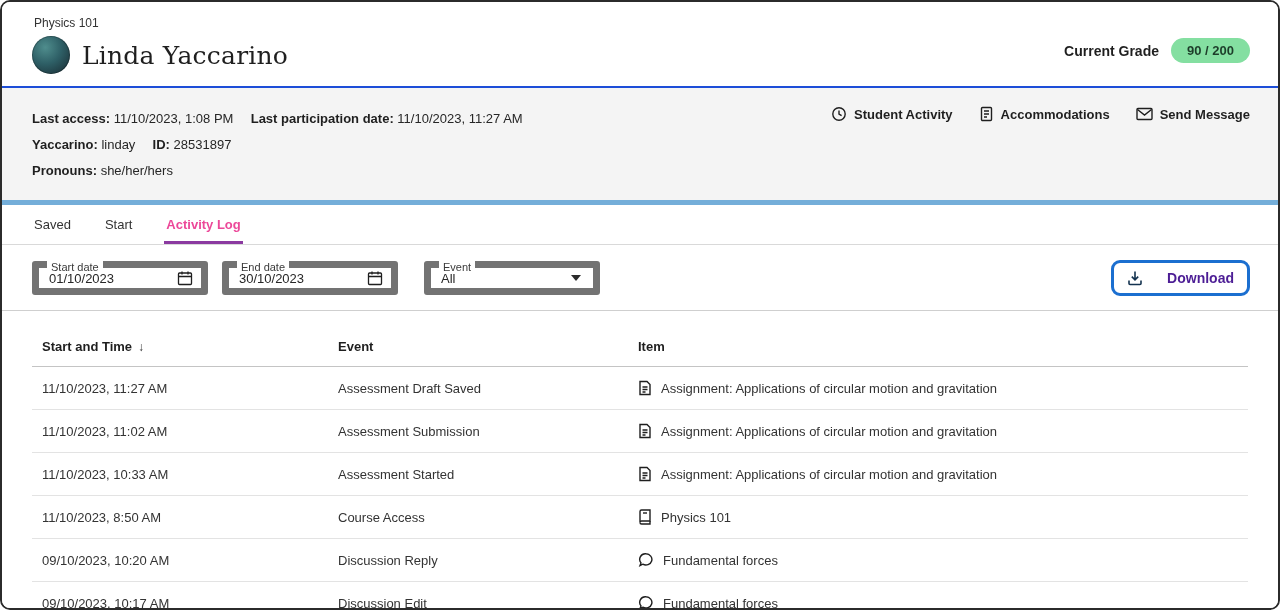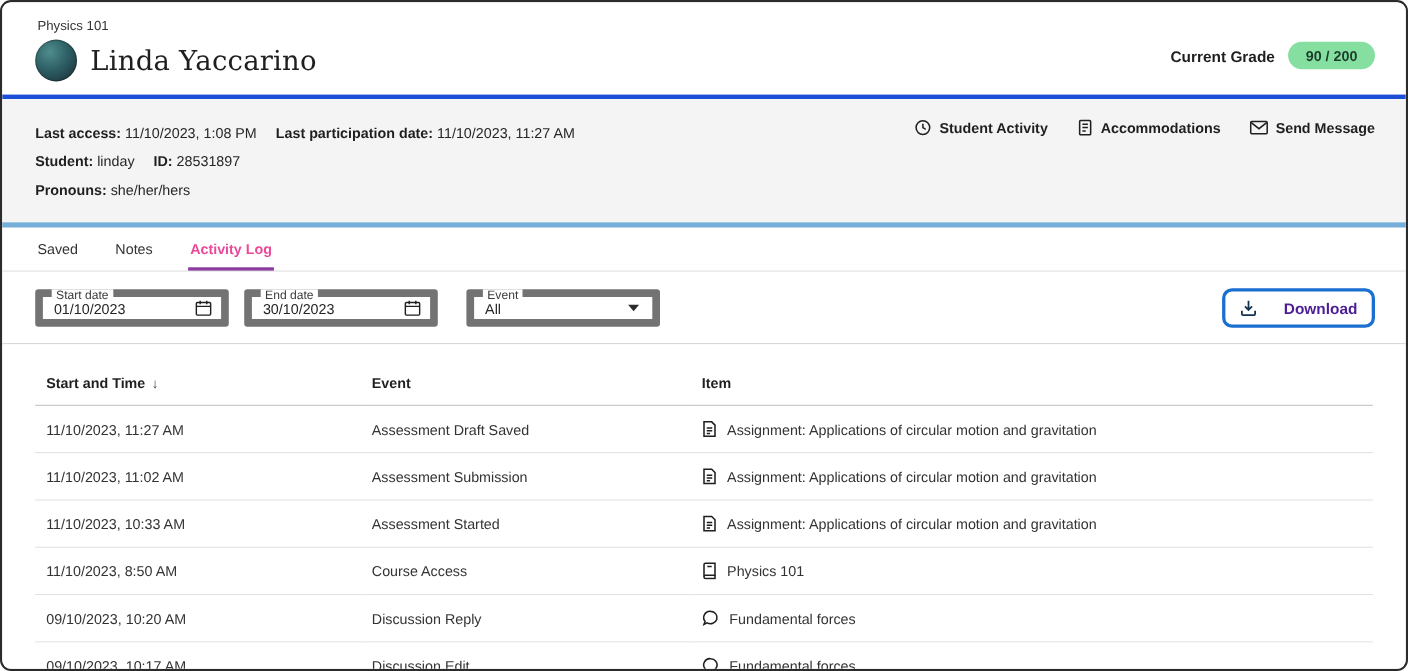--- a/index.html
+++ b/index.html
@@ -44,21 +44,21 @@
   .grade-label { font-size: 14px; font-weight: bold; color: #1f1f1f; }
   .grade-pill {
     background: #84dfa1; color: #1d3d2a;
     font-size: 13px; font-weight: bold;
     padding: 5px 16px; border-radius: 14px;
   }
 
   
   .info-bar {
     background: #f4f4f4;
-    border-top: 4px solid #1d4ed8;
+    border-top: 2px solid #1d4ed8;
     padding: 18px 30px 16px 30px;
     position: relative;
     font-size: 13px;
   }
   .info-line { line-height: 26px; }
   .info-line b { font-weight: bold; color: #1f1f1f; }
   .info-sep { display: inline-block; width: 10px; }
   .info-actions {
     position: absolute; right: 28px; top: 18px;
     display: flex; align-items: center; gap: 26px;
@@ -180,21 +180,21 @@
 
   <div class="info-bar">
     <div class="info-line">
       <b>Last access:</b>
       <span>11/10/2023, 1:08 PM</span>
       <span class="info-sep"></span>
       <b>Last participation date:</b>
       <span>11/10/2023, 11:27 AM</span>
     </div>
     <div class="info-line">
-      <b>Student:</b>
+      <b>Yaccarino:</b>
       <span>linday</span>
       <span class="info-sep"></span>
       <b>ID:</b>
       <span>28531897</span>
     </div>
     <div class="info-line">
       <b>Pronouns:</b>
       <span>she/her/hers</span>
     </div>
 
@@ -226,21 +226,21 @@
         </span>
         <span>Send Message</span>
       </button>
     </div>
   </div>
 
   <div class="blue-divider"></div>
 
   <div class="tabs">
     <button class="tab">Saved</button>
-    <button class="tab">Notes</button>
+    <button class="tab">Start</button>
     <button class="tab active">Activity Log</button>
   </div>
 
   <div class="filter-row">
     <div class="field">
       <span class="field-label">Start date</span>
       <input type="text" value="01/10/2023" style="">
       <span class="trail-icon">
         <svg width="16" height="16" viewBox="0 0 16 16" fill="none" stroke="#1f1f1f" stroke-width="1.3">
           <rect x="1.5" y="3" width="13" height="11.5" rx="1"></rect>

